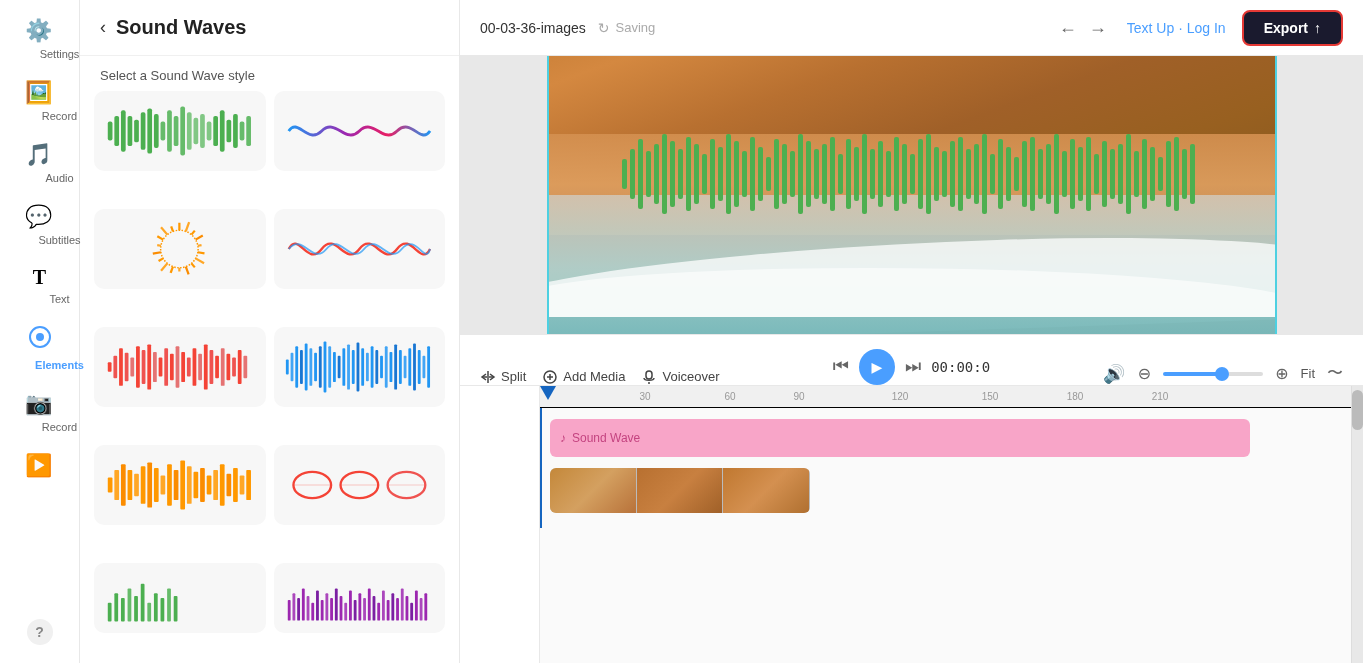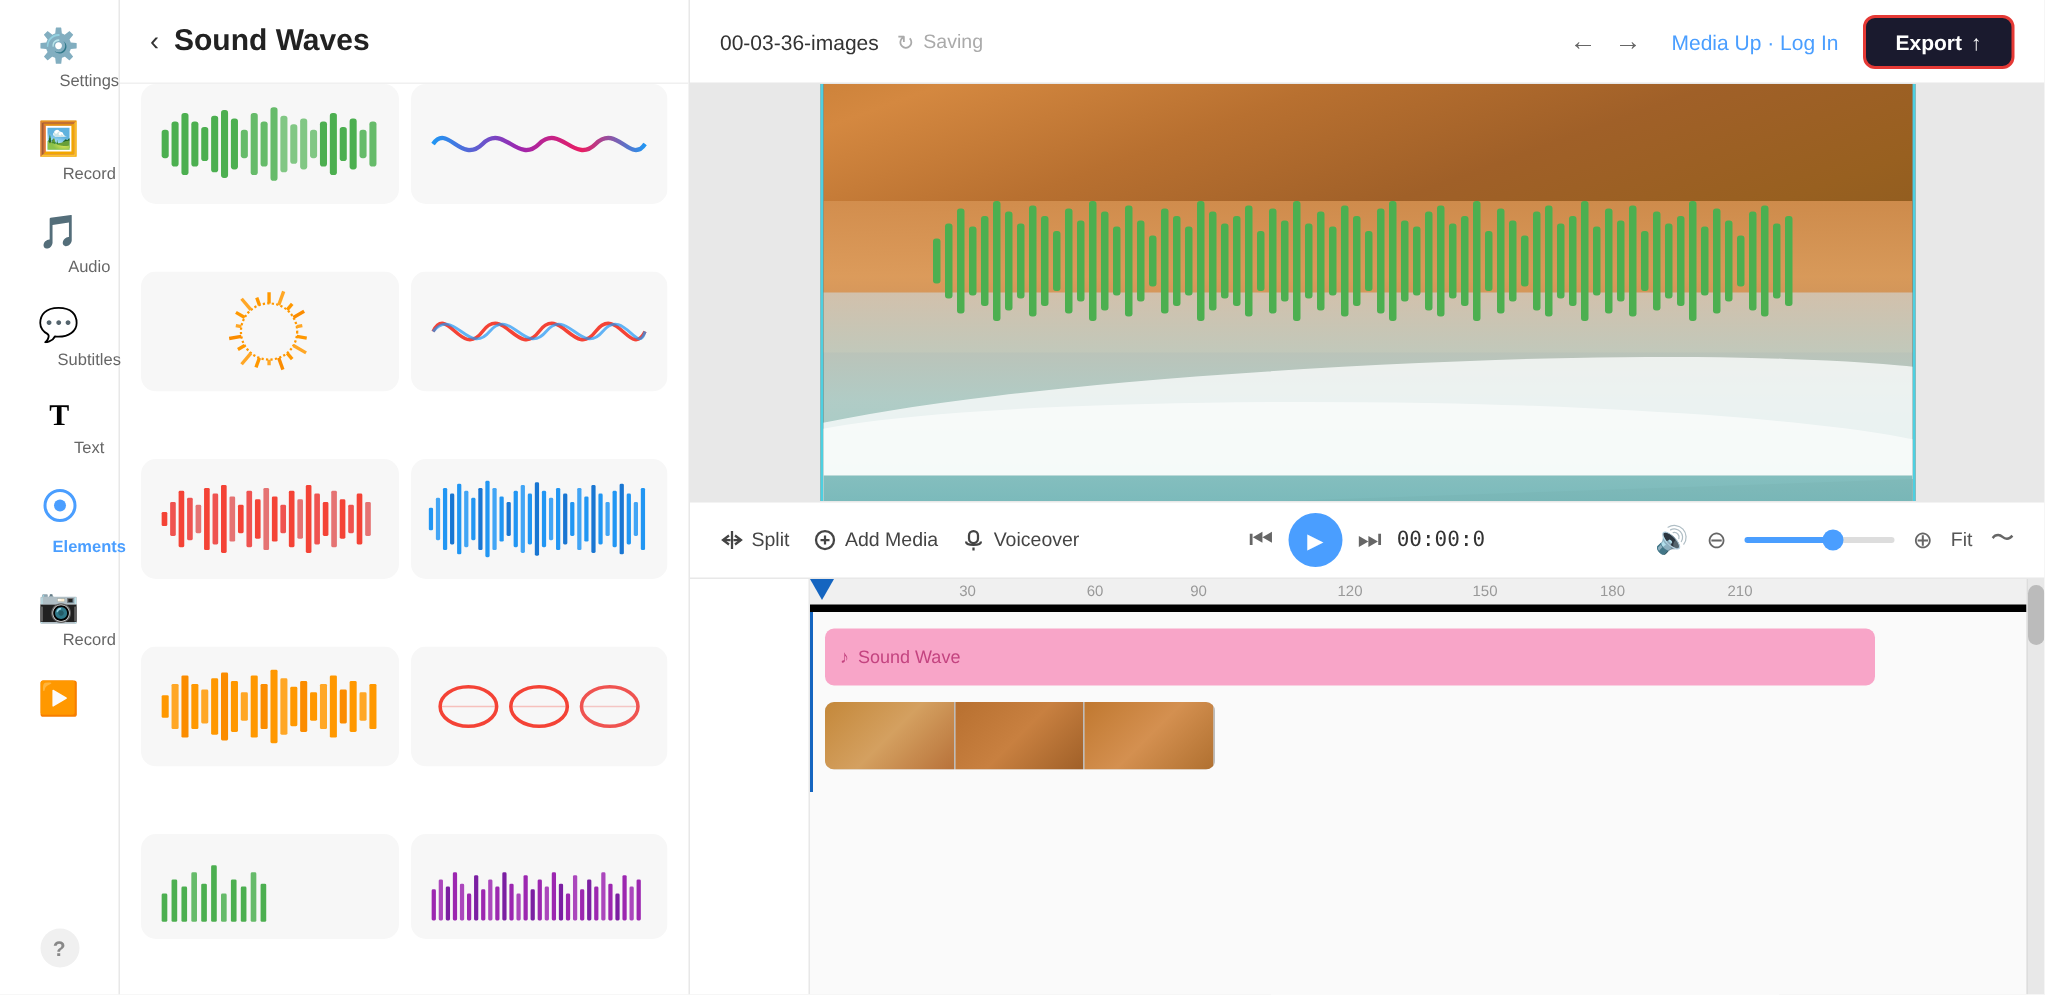--- a/index.html
+++ b/index.html
@@ -162,21 +162,21 @@
       background: #8b6555;
     }
 
     
     .timeline-controls {
       height: 52px;
       background: #fff;
       border-top: 1px solid #e8e8e8;
       border-bottom: 1px solid #e8e8e8;
       display: flex;
-      align-items: center;
+      align-items: flex-end;
       padding: 0 20px;
       gap: 16px;
     }
     .ctrl-btn {
       background: none;
       border: none;
       cursor: pointer;
       display: flex;
       align-items: center;
       gap: 5px;
@@ -248,21 +248,21 @@
       border-right: 1px solid #e8e8e8;
     }
     .timeline-right {
       flex: 1;
       overflow: hidden;
       position: relative;
     }
     .timeline-ruler {
       height: 22px;
       background: #f0f0f0;
-      border-bottom: 5px solid #000000;
+      border-bottom: 1px solid #000000;
       display: flex;
       align-items: center;
       position: relative;
       overflow: hidden;
     }
     .ruler-mark {
       position: absolute;
       font-size: 10px;
       color: #999;
       transform: translateX(-50%);
@@ -351,20 +351,21 @@
   <div style="margin-top: auto;" class="sidebar-item">
     <span class="icon" style="width:26px;height:26px;border-radius:50%;background:#f0f0f0;display:flex;align-items:center;justify-content:center;font-size:14px;font-weight:bold;color:#888;">?</span>
   </div>
 </div>
 
 <div class="panel">
   <div class="panel-header">
     <button class="back-btn">‹</button>
     <span class="panel-title">Sound Waves</span>
   </div>
+  <div class="panel-subtitle">Select a Sound Wave style</div>
 
   <div class="wave-grid">
 
     <div class="wave-card">
       <svg viewBox="0 0 160 60">
         <g fill="none">
 
           <rect x="4" y="20" width="5" height="20" rx="2" fill="#4caf50"></rect>
           <rect x="11" y="14" width="5" height="32" rx="2" fill="#4caf50"></rect>
           <rect x="18" y="8" width="5" height="44" rx="2" fill="#4caf50"></rect>
@@ -607,21 +608,21 @@
     <div class="saving-status">
       <span class="saving-icon">↻</span>
       <span>Saving</span>
     </div>
     <div class="topbar-actions">
       <div class="undo-redo">
         <button style="background:none;border:none;cursor:pointer;font-size:18px;color:#666;padding:4px;">←</button>
         <button style="background:none;border:none;cursor:pointer;font-size:18px;color:#666;padding:4px;">→</button>
       </div>
       <div class="auth-links">
-        <a href="#">Media Up</a>
+        <a href="#">Text Up</a>
         <span> · </span>
         <a href="#">Log In</a>
       </div>
       <button class="export-btn">
         <span>Export</span>
         <span>↑</span>
       </button>
     </div>
   </div>
 

